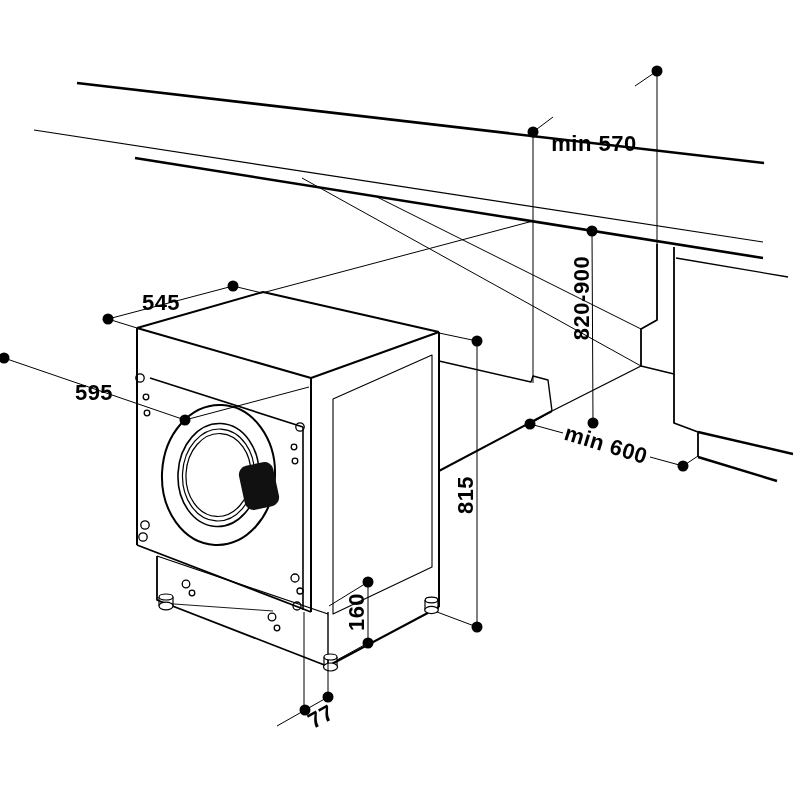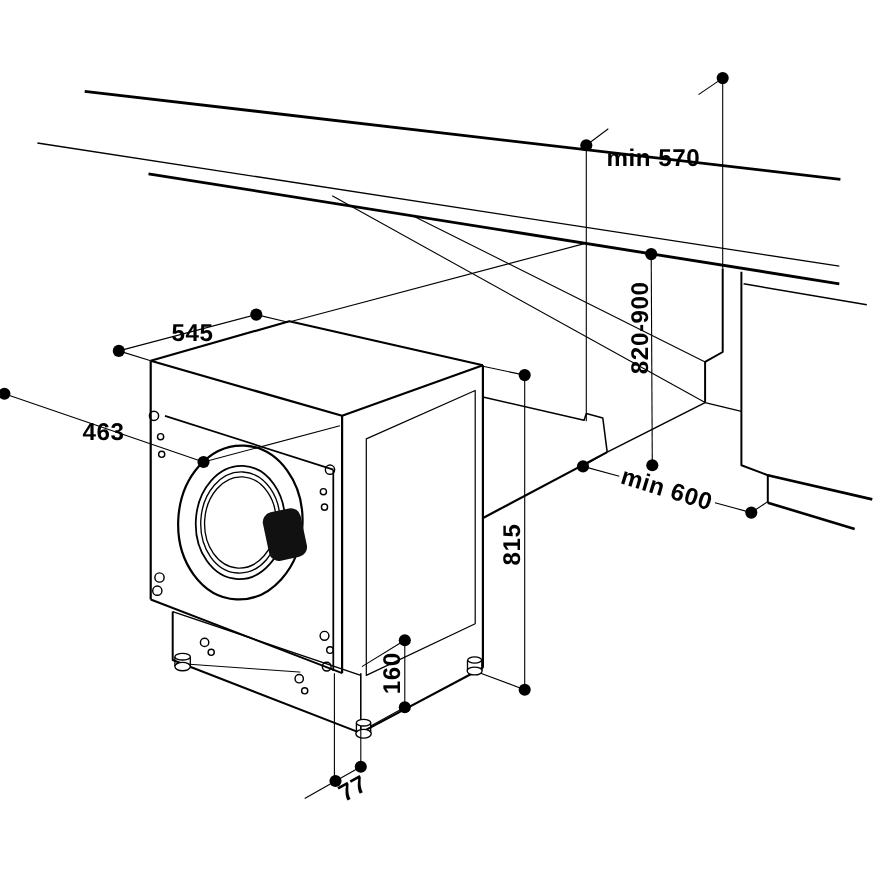--- a/index.html
+++ b/index.html
@@ -167,23 +167,23 @@
       <circle cx="477" cy="341" r="5.5"></circle>
           <circle cx="477" cy="627" r="5.5"></circle>
       <circle cx="368" cy="582" r="5.5"></circle>
           <circle cx="368" cy="643" r="5.5"></circle>
       <circle cx="305" cy="710" r="5.5"></circle>
           <circle cx="328" cy="697" r="5.5"></circle>
     </g>
   </g>
 </svg>
 
-<div class="dim-label" style="left:161px;top:303px;transform:translate(-50%,-50%);margin-left:14px;">545</div>
+<div class="dim-label" style="left:161px;top:303px;transform:translate(-50%,-50%);">545</div>
 
-<div class="dim-label" style="left:94px;top:393px;transform:translate(-50%,-50%);">463</div>
+<div class="dim-label" style="left:94px;top:393px;transform:translate(-50%,-50%);">595</div>
 
 <div class="dim-label" style="left:594px;top:101px;transform:translate(-50%,-50%);margin-top:43px;">min 570</div>
 
 <div class="dim-label" style="left:582px;top:298px;transform:translate(-50%,-50%) rotate(-90deg);">820-900</div>
 
 <div class="dim-label" style="left:606px;top:445px;transform:translate(-50%,-50%) rotate(17deg);">min 600</div>
 
 <div class="dim-label" style="left:466px;top:495px;transform:translate(-50%,-50%) rotate(-90deg);">815</div>
 
 <div class="dim-label" style="left:357px;top:612px;transform:translate(-50%,-50%) rotate(-90deg);">160</div>

